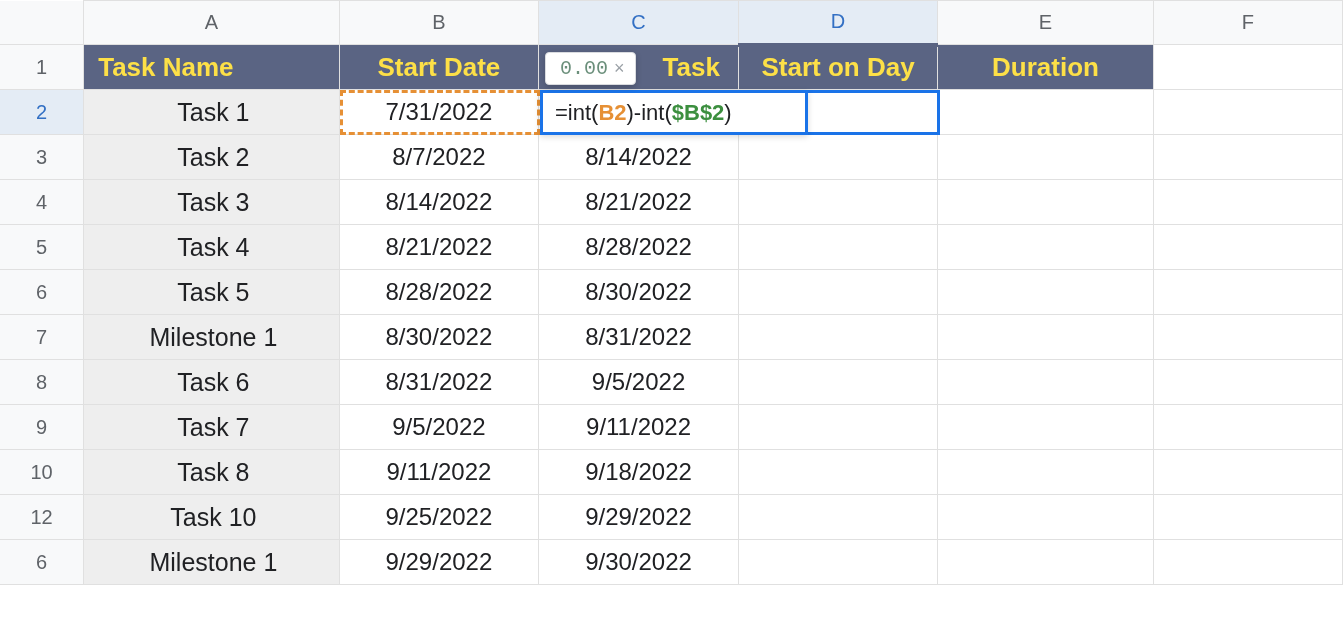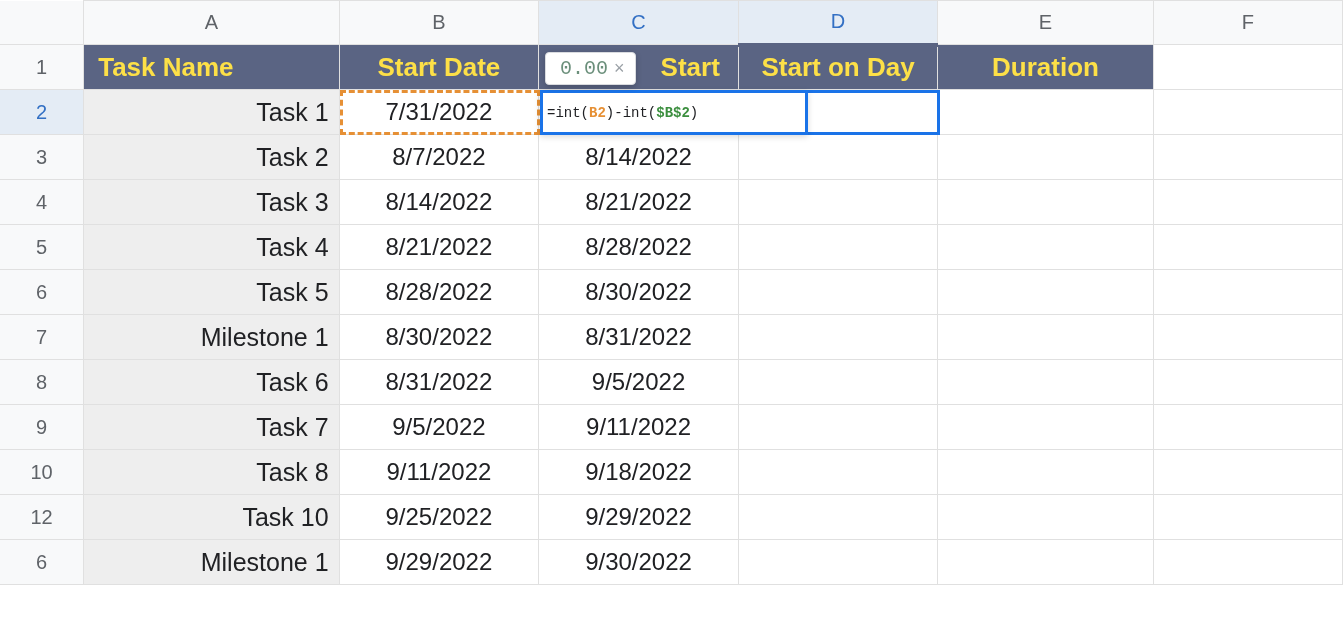--- a/index.html
+++ b/index.html
@@ -36,44 +36,44 @@
 
   tr.hdr td.cell {
     background: #5a6483;
     color: #fde047;
     font-weight: 700;
     font-size: 26px;
   }
   tr.hdr td.cell.left { text-align: left; padding-left: 14px; }
   tr.hdr td.cell.center { text-align: center; margin-left: 32px; }
 
-  td.taskname { background: #eeeeee; text-align: right; padding-left: 14px; font-size: 25px; }
+  td.taskname { background: #eeeeee; text-align: center; padding-left: 14px; font-size: 25px; }
   td.center { text-align: center; }
 
   
   th.colhdr.sel, th.rowhdr.sel { background: #e4ecf5; color: #3370c4; }
   th.colhdr.active { border-bottom: 4px solid #5a6483; }
 
   
   .sel-range {
     position: absolute;
     border: 3px solid #1a73e8;
     pointer-events: none;
     z-index: 5;
   }
   .edit-cell {
     position: absolute;
     background: #fff;
     border: 3px solid #1a73e8;
     z-index: 6;
-    font-family: Liberation Mono, monospace;
-    font-size: 14px;
+    font-family: Liberation Sans, sans-serif;
+    font-size: 22px;
     display: flex;
     align-items: center;
-    padding: 0 4px;
+    padding: 0 12px;
     box-shadow: 0 2px 6px rgba(0,0,0,0.15);
     white-space: pre;
   }
   .tok-func { color: #202124; }
   .tok-ref1 { color: #e69035; font-weight: 600; }
   .tok-ref2 { color: #3c8f3f; font-weight: 600; }
 
   
   .ref-box {
     position: absolute;
@@ -113,21 +113,21 @@
     <th class="colhdr cC sel">C</th>
     <th class="colhdr cD sel active">D</th>
     <th class="colhdr cE">E</th>
     <th class="colhdr cF">F</th>
   </tr>
 
   <tr class="hdr">
     <th class="rowhdr">1</th>
     <td class="cell left">Task Name</td>
     <td class="cell center">Start Date</td>
-    <td class="cell center" style="text-align:right;padding-right:18px">Start</td>
+    <td class="cell center" style="text-align:right;padding-right:18px">Task</td>
     <td class="cell center">Start on Day</td>
     <td class="cell center">Duration</td>
     <td class="cell" style="background:#fff"></td>
   </tr>
 
   <tr>
           <th class="rowhdr sel">2</th>
     <td class="cell taskname">Task 1</td>
     <td class="cell center">7/31/2022</td>
     <td class="cell center"></td>

